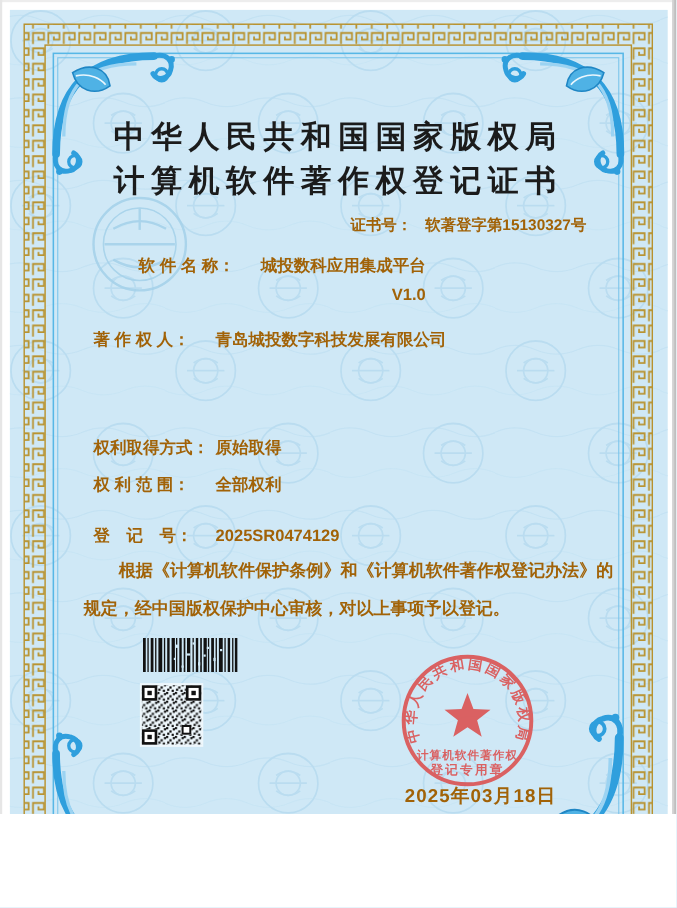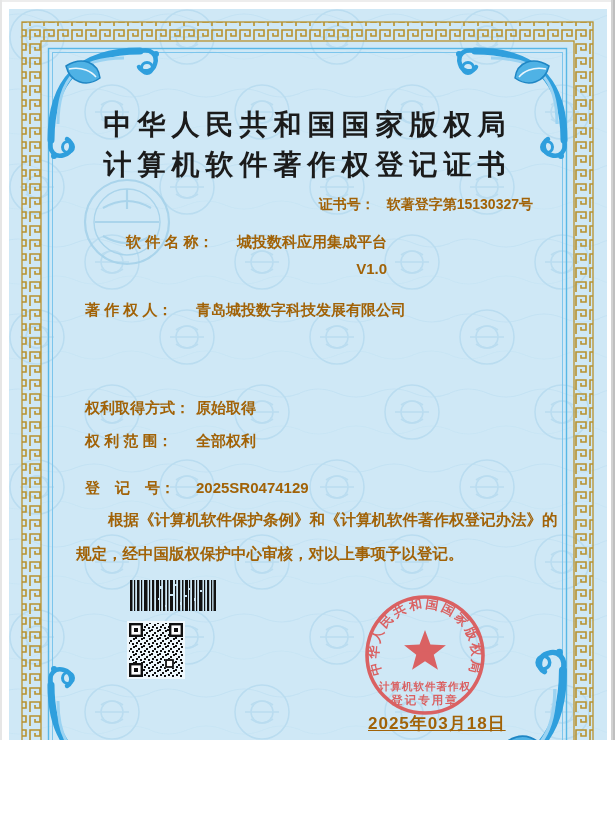--- a/index.html
+++ b/index.html
@@ -22,21 +22,21 @@
   .r-owner{top:299px;align-items:flex-end;}
   .r-acq{top:397px;}
   .r-scope{top:430px;}
   .r-regno{top:463px;margin-top:14px;}
   .statement{top:503px;left:76px;width:466px;font-size:15.5px;line-height:34px;}
   .statement .s1{padding-left:32px;white-space:nowrap;}
   .statement .s2{white-space:nowrap;}
   .barcode{left:130px;top:580px;}
   .qrcode{left:127px;top:621px;}
   .seal{left:358px;top:588px;}
-  .date{top:712px;left:368px;font-size:17px;letter-spacing:1px;white-space:nowrap;text-decoration:underline;}
+  .date{top:712px;left:368px;font-size:17px;letter-spacing:1px;white-space:nowrap;}
 </style>
 </head>
 <body>
 
 <div class="sheet">
 
   <svg class="deco" width="615" height="825" viewBox="0 0 615 825">
     <defs>
       <pattern id="bgpat" width="150" height="150" patternUnits="userSpaceOnUse">
         <g opacity="0.75" fill="none">

